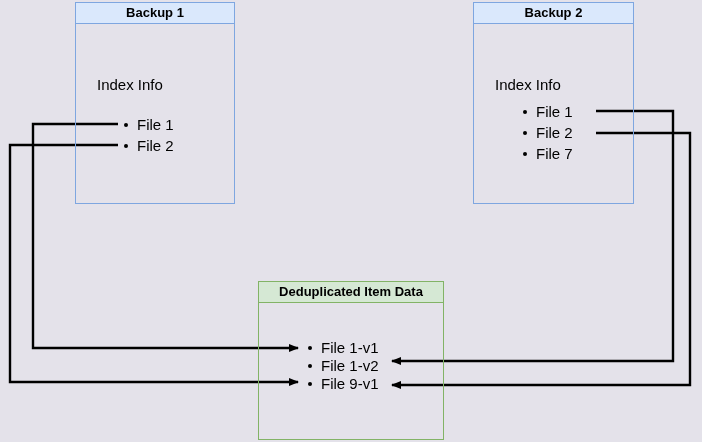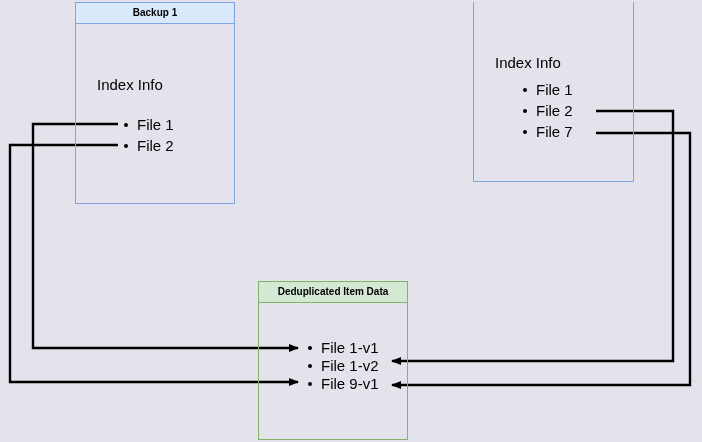--- a/index.html
+++ b/index.html
@@ -10,21 +10,21 @@
     overflow:hidden;
   }
   #stage{position:relative;width:702px;height:442px;}
 
   
   .box{position:absolute;box-sizing:border-box;}
   .box .bx-header{
     box-sizing:border-box;
     height:22px;line-height:20px;
     text-align:center;
-    font-size:10px;font-weight:bold;color:#000;
+    font-size:13px;font-weight:bold;color:#000;
     border:1px solid;
   }
   .box .bx-body{
     box-sizing:border-box;
     border:1px solid;border-top:none;
     position:relative;
   }
   
   .box.blue .bx-header{background:#dae8fc;border-color:#7ea6e0;}
   .box.blue .bx-body{background:transparent;border-color:#7ea6e0;}
@@ -82,31 +82,32 @@
     <div class="bx-body" style="height:180px;">
       <div class="idx-label" style="left:21px;top:52px;">Index Info</div>
       <ul class="flist" style="left:46px;top:90px;">
         <li>File 1</li>
         <li>File 2</li>
       </ul>
     </div>
   </div>
 
   <div class="box blue" style="left:473px;top:2px;width:161px;">
+    <div class="bx-header">Backup 2</div>
     <div class="bx-body" style="height:180px;">
       <div class="idx-label" style="left:21px;top:52px;">Index Info</div>
       <ul class="flist" style="left:47px;top:77px;">
         <li>File 1</li>
         <li>File 2</li>
         <li>File 7</li>
       </ul>
     </div>
   </div>
 
-  <div class="box green" style="left:258px;top:281px;width:150px;">
+  <div class="box green" style="left:258px;top:281px;width:186px;">
     <div class="bx-header">Deduplicated Item Data</div>
     <div class="bx-body" style="height:137px;">
       <ul class="flist dedup" style="left:47px;top:36px;">
         <li>File 1-v1</li>
         <li>File 1-v2</li>
         <li>File 9-v1</li>
       </ul>
     </div>
   </div>
 

